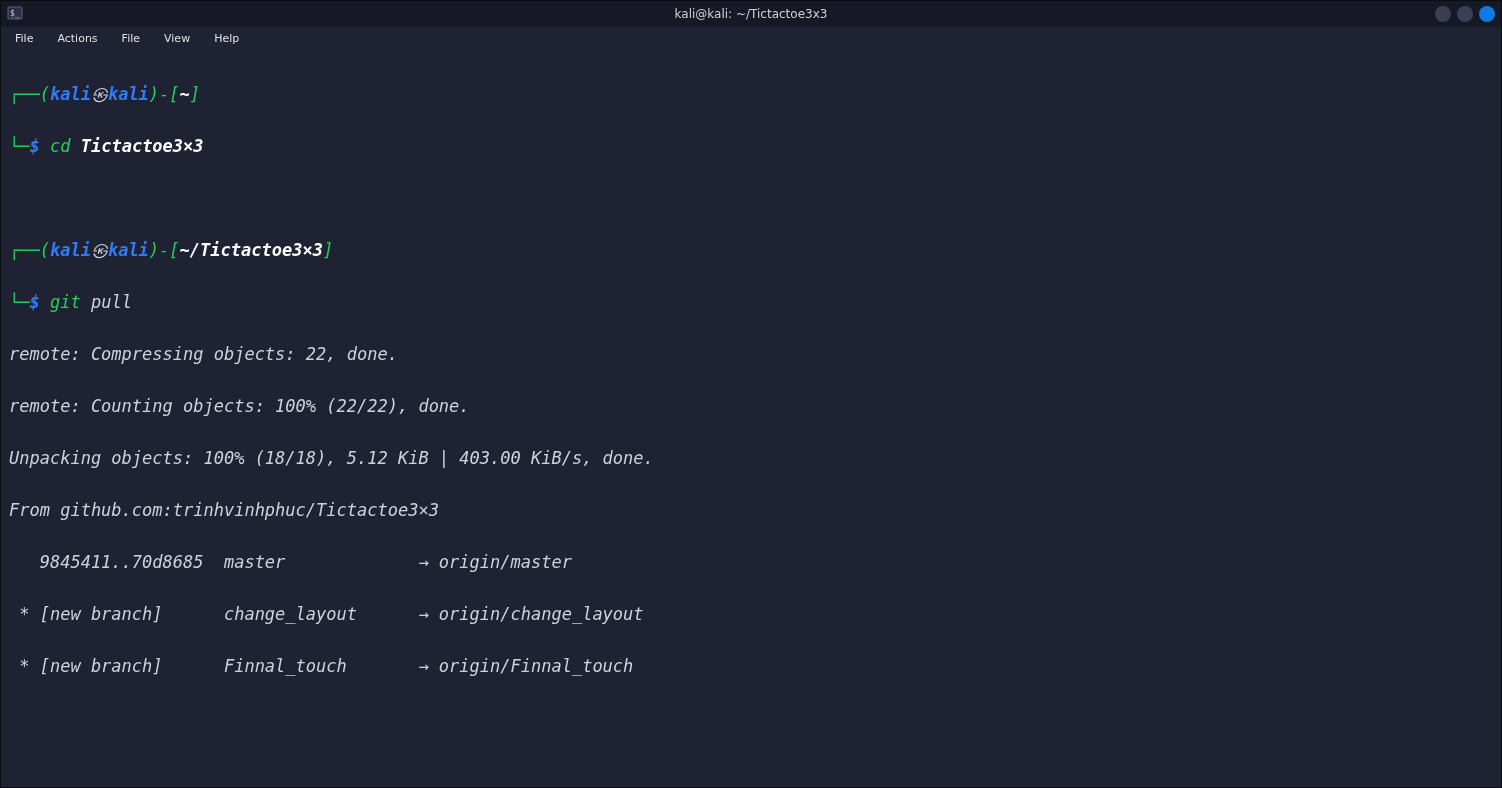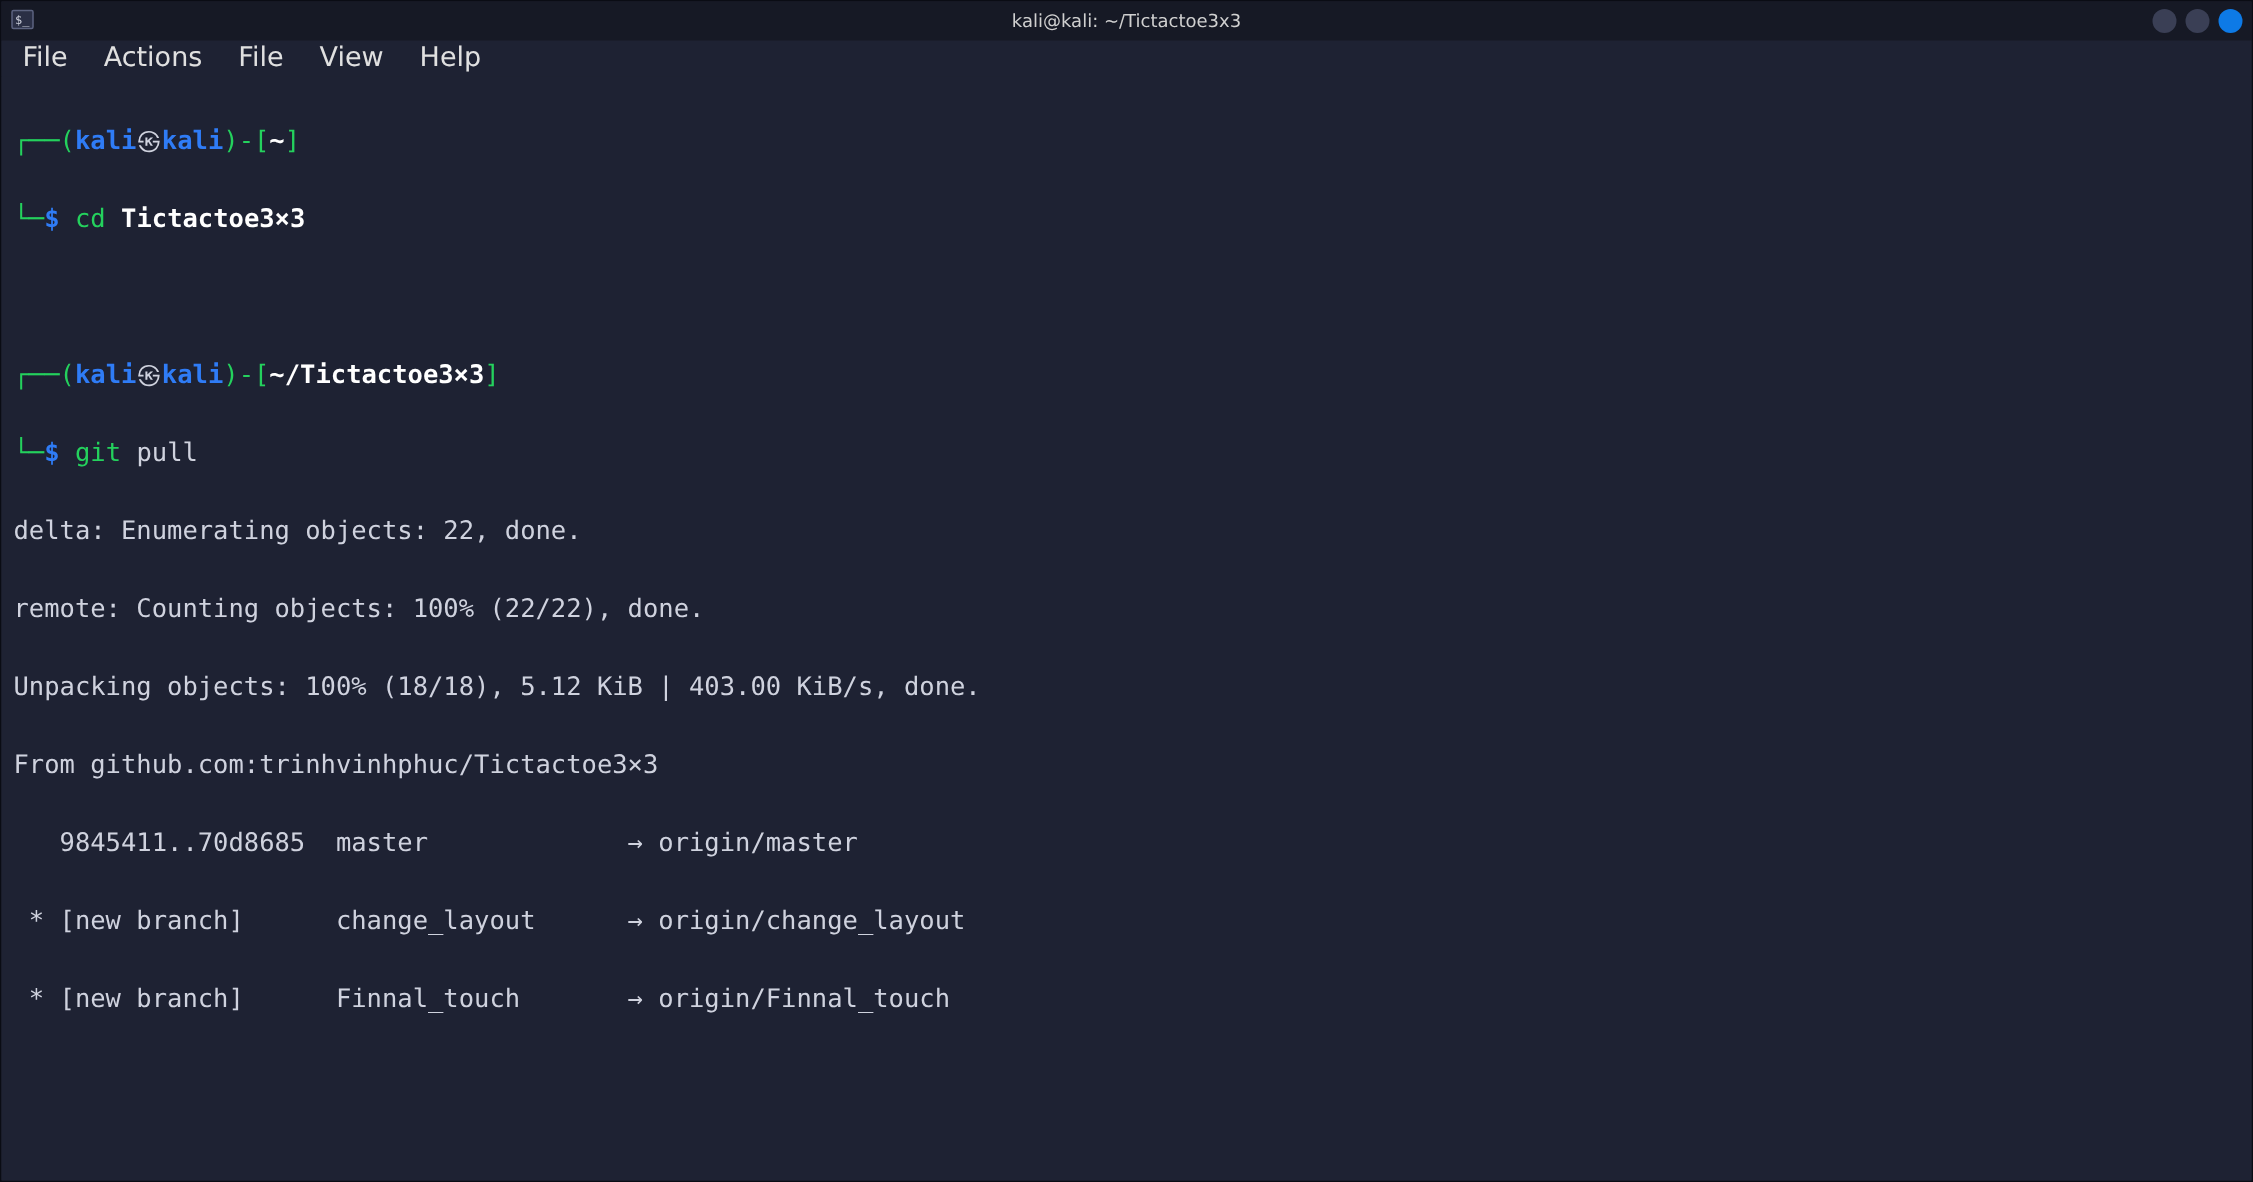--- a/index.html
+++ b/index.html
@@ -56,35 +56,35 @@
   .tb-min, .tb-max { background: #3a3f55; }
   .tb-close { background: #0d7ae6; }
   .menubar {
     height: 24px;
     background: #1e2233;
     display: flex;
     align-items: center;
     padding: 0 10px;
     gap: 16px;
     font-family: "DejaVu Sans", sans-serif;
-    font-size: 18px;
+    font-size: 11px;
     color: #e0e0e0;
     border-bottom: 1px solid #14172200;
   }
   .menubar .menu-item { cursor: pointer; padding: 2px 4px; }
   .terminal {
     flex: 1;
     background: #1e2233;
     padding: 4px 8px 6px 8px;
     font-size: 17px;
     line-height: 26px;
     white-space: pre;
     overflow: hidden;
   }
-  .line { font-family: inherit; }
+  .line { font-family: inherit; font-style: italic; }
   .green { color: #24d15d; }
   .blue  { color: #2f7cf6; font-weight: bold; }
   .white { color: #ffffff; font-weight: bold; }
   .gray  { color: #cfd2de; }
   .skull { color: #cfd2de; }
 </style>
 </head>
 <body>
 
 <div class="window">
@@ -113,21 +113,21 @@
     <span class="menu-item">View</span>
     <span class="menu-item">Help</span>
   </div>
 
   <div class="terminal">
 <div class="line"><span class="green">┌──(</span><span class="blue">kali</span><span class="skull">㉿</span><span class="blue">kali</span><span class="green">)-[</span><span class="white">~</span><span class="green">]</span></div>
 <div class="line"><span class="green">└─</span><span class="blue">$</span> <span class="green">cd</span> <span class="white">Tictactoe3×3</span></div>
 <div class="line">&nbsp;</div>
 <div class="line"><span class="green">┌──(</span><span class="blue">kali</span><span class="skull">㉿</span><span class="blue">kali</span><span class="green">)-[</span><span class="white">~/Tictactoe3×3</span><span class="green">]</span></div>
 <div class="line"><span class="green">└─</span><span class="blue">$</span> <span class="green">git</span> <span class="gray">pull</span></div>
-<div class="line gray">delta: Enumerating objects: 22, done.</div>
+<div class="line gray">remote: Compressing objects: 22, done.</div>
 <div class="line gray">remote: Counting objects: 100% (22/22), done.</div>
 <div class="line gray">Unpacking objects: 100% (18/18), 5.12 KiB | 403.00 KiB/s, done.</div>
 <div class="line gray">From github.com:trinhvinhphuc/Tictactoe3×3</div>
 <div class="line gray">   9845411..70d8685  master             → origin/master</div>
 <div class="line gray"> * [new branch]      change_layout      → origin/change_layout</div>
 <div class="line gray"> * [new branch]      Finnal_touch       → origin/Finnal_touch</div>
 
 
 
 

